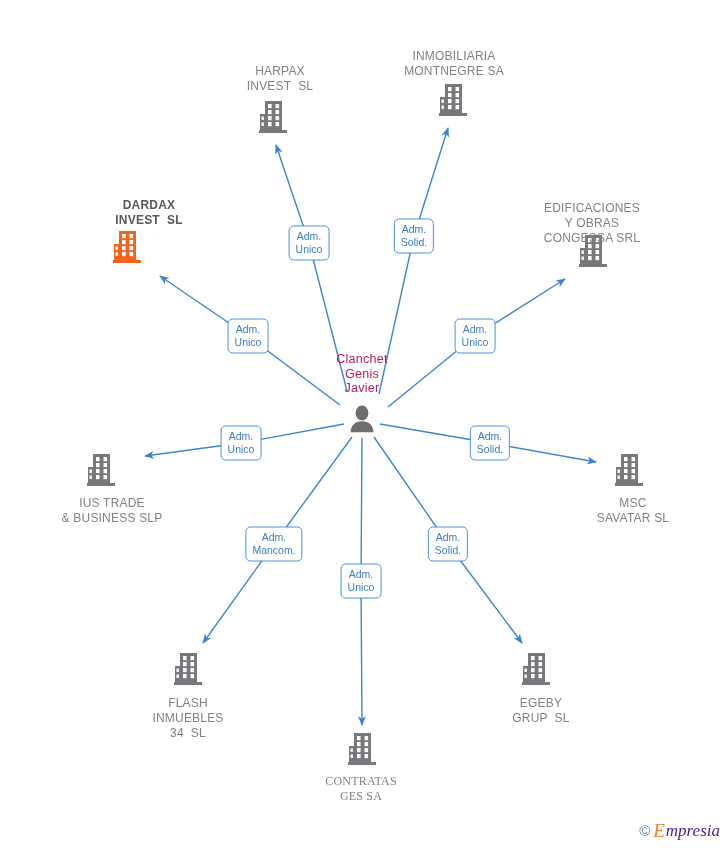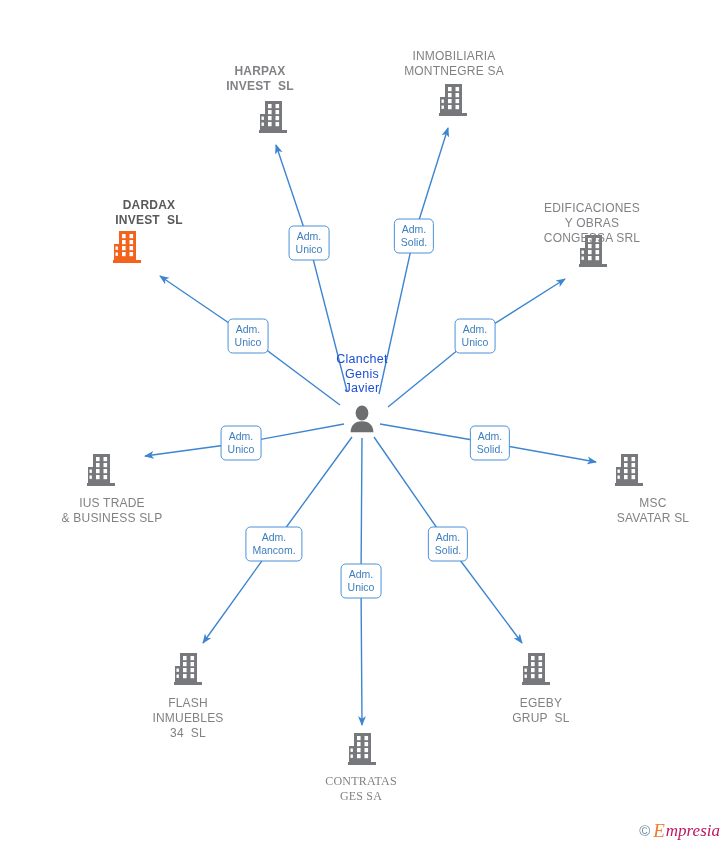--- a/index.html
+++ b/index.html
@@ -42,21 +42,21 @@
     color: #808285;
     letter-spacing: 0.2px;
     white-space: pre;
     font-family: "Liberation Sans", sans-serif;
   }
   .node-label.highlight {
     color: #58595b;
     font-weight: bold;
   }
   .node-label.center {
-    color: #1d4ed8;
+    color: #be185d;
     font-size: 12.5px;
     line-height: 14.5px;
     letter-spacing: 0.3px;
     text-align: center;
   }
   .edge-label {
     position: absolute;
     transform: translate(-50%, -50%);
     border: 1.3px solid #4a90d9;
     border-radius: 5px;
@@ -86,21 +86,21 @@
     font-family: "Liberation Serif", serif;
     font-style: italic;
     font-size: 19px;
     color: #f07c2e;
     line-height: 1;
   }
   .wm-rest {
     font-family: "Liberation Serif", serif;
     font-style: italic;
     font-size: 17px;
-    color: #be185d;
+    color: #4c1d95;
     line-height: 1;
     margin-left: -2px;
   }
 </style>
 </head>
 <body>
 
 <div id="canvas">
 
   <svg id="edges" viewBox="0 0 728 850">
@@ -168,21 +168,21 @@
             <rect x="10" y="10" width="3.6" height="4.2" fill="#ffffff"></rect>
             <rect x="17.5" y="10" width="3.6" height="4.2" fill="#ffffff"></rect>
             <rect x="10" y="16" width="3.6" height="4.2" fill="#ffffff"></rect>
             <rect x="17.5" y="16" width="3.6" height="4.2" fill="#ffffff"></rect>
             <rect x="10" y="22" width="3.6" height="4.2" fill="#ffffff"></rect>
             <rect x="17.5" y="22" width="3.6" height="4.2" fill="#ffffff"></rect>
             <rect x="3.5" y="16.5" width="2.4" height="3.4" fill="#ffffff"></rect>
             <rect x="3.5" y="22.5" width="2.4" height="3.4" fill="#ffffff"></rect>
           </svg></div>
       </div>
-      <div class="node-label" style="left: 260px; top: 64px; font-weight: bold;">HARPAX
+      <div class="node-label" style="left: 280px; top: 64px;">HARPAX
 INVEST  SL</div>
       <div class="node" style="left: 453px; top: 102px;">
         <div class="node-icon"><svg width="30" height="34" viewBox="0 0 30 34">
             <path d="M7 1 H24 V30 H7 Z" fill="#77787b"></path>
             <path d="M2 14 H7 V30 H2 Z" fill="#77787b"></path>
             <rect x="1" y="30" width="28" height="3" fill="#77787b"></rect>
             <rect x="10" y="4" width="3.6" height="4.2" fill="#ffffff"></rect>
             <rect x="17.5" y="4" width="3.6" height="4.2" fill="#ffffff"></rect>
             <rect x="10" y="10" width="3.6" height="4.2" fill="#ffffff"></rect>
             <rect x="17.5" y="10" width="3.6" height="4.2" fill="#ffffff"></rect>
@@ -245,21 +245,21 @@
             <rect x="10" y="10" width="3.6" height="4.2" fill="#ffffff"></rect>
             <rect x="17.5" y="10" width="3.6" height="4.2" fill="#ffffff"></rect>
             <rect x="10" y="16" width="3.6" height="4.2" fill="#ffffff"></rect>
             <rect x="17.5" y="16" width="3.6" height="4.2" fill="#ffffff"></rect>
             <rect x="10" y="22" width="3.6" height="4.2" fill="#ffffff"></rect>
             <rect x="17.5" y="22" width="3.6" height="4.2" fill="#ffffff"></rect>
             <rect x="3.5" y="16.5" width="2.4" height="3.4" fill="#ffffff"></rect>
             <rect x="3.5" y="22.5" width="2.4" height="3.4" fill="#ffffff"></rect>
           </svg></div>
       </div>
-      <div class="node-label" style="left: 653px; top: 496px;">MSC
+      <div class="node-label" style="left: 633px; top: 496px;">MSC
 SAVATAR SL</div>
       <div class="node" style="left: 188px; top: 671px;">
         <div class="node-icon"><svg width="30" height="34" viewBox="0 0 30 34">
             <path d="M7 1 H24 V30 H7 Z" fill="#77787b"></path>
             <path d="M2 14 H7 V30 H2 Z" fill="#77787b"></path>
             <rect x="1" y="30" width="28" height="3" fill="#77787b"></rect>
             <rect x="10" y="4" width="3.6" height="4.2" fill="#ffffff"></rect>
             <rect x="17.5" y="4" width="3.6" height="4.2" fill="#ffffff"></rect>
             <rect x="10" y="10" width="3.6" height="4.2" fill="#ffffff"></rect>
             <rect x="17.5" y="10" width="3.6" height="4.2" fill="#ffffff"></rect>

